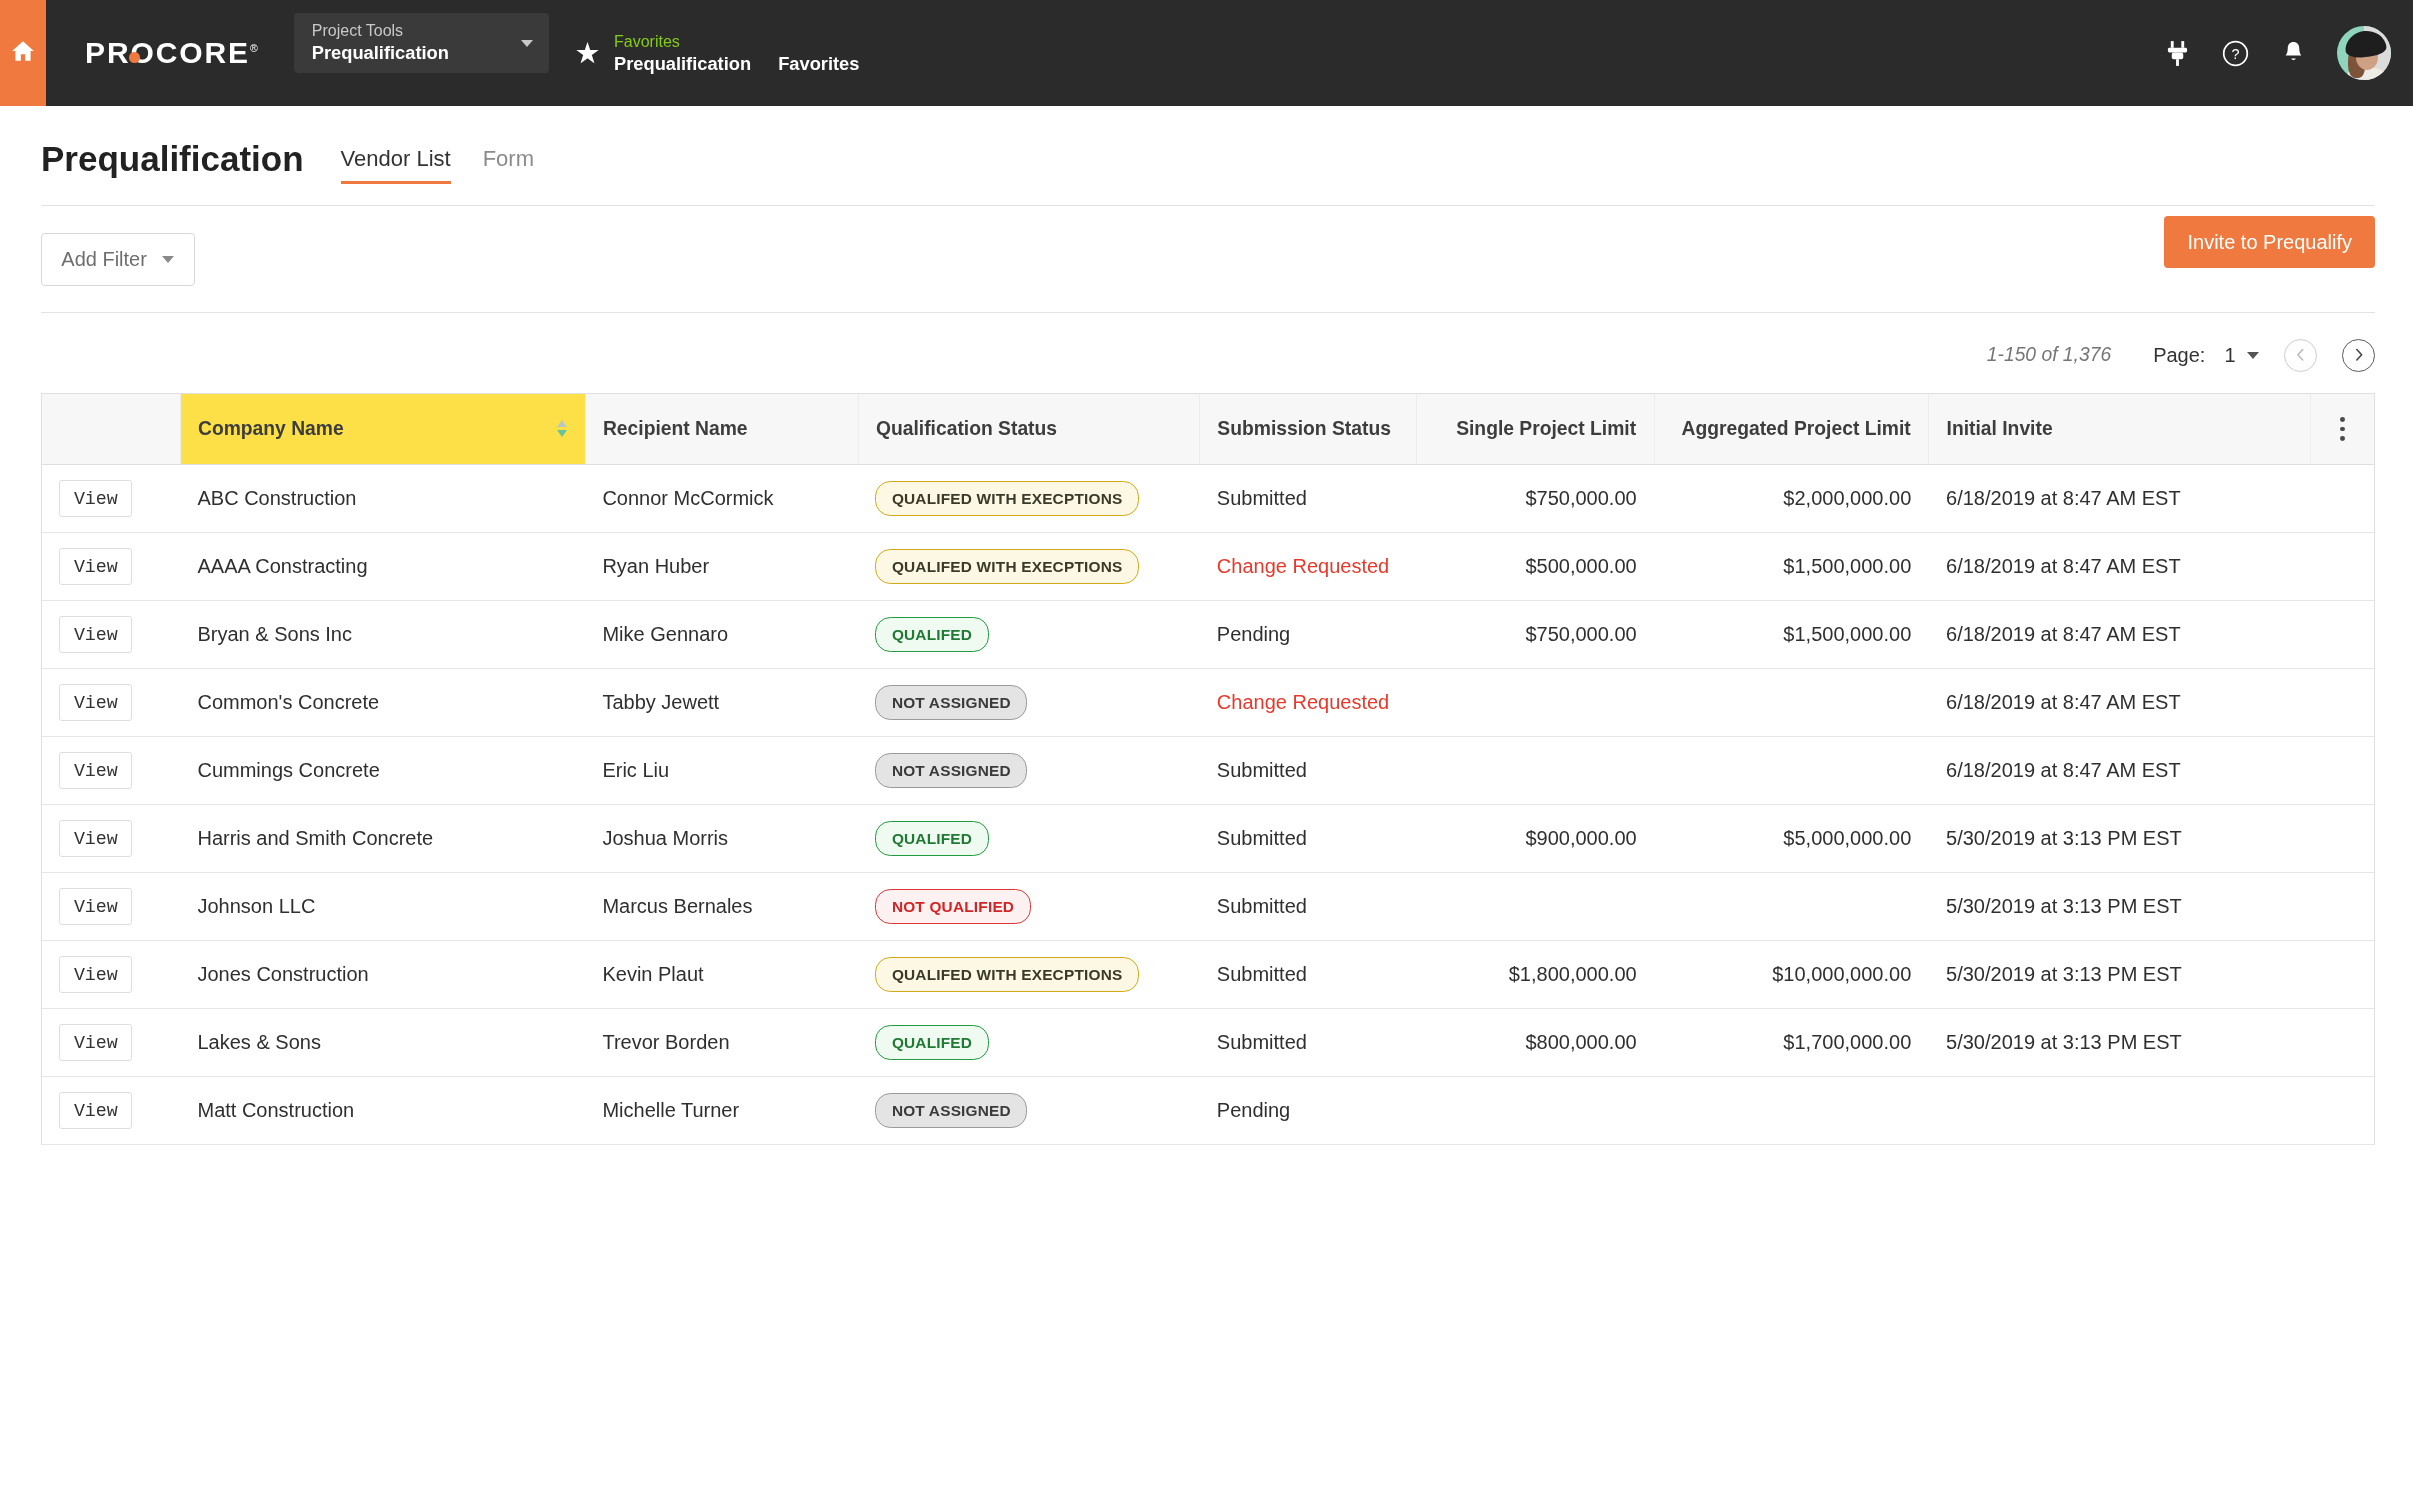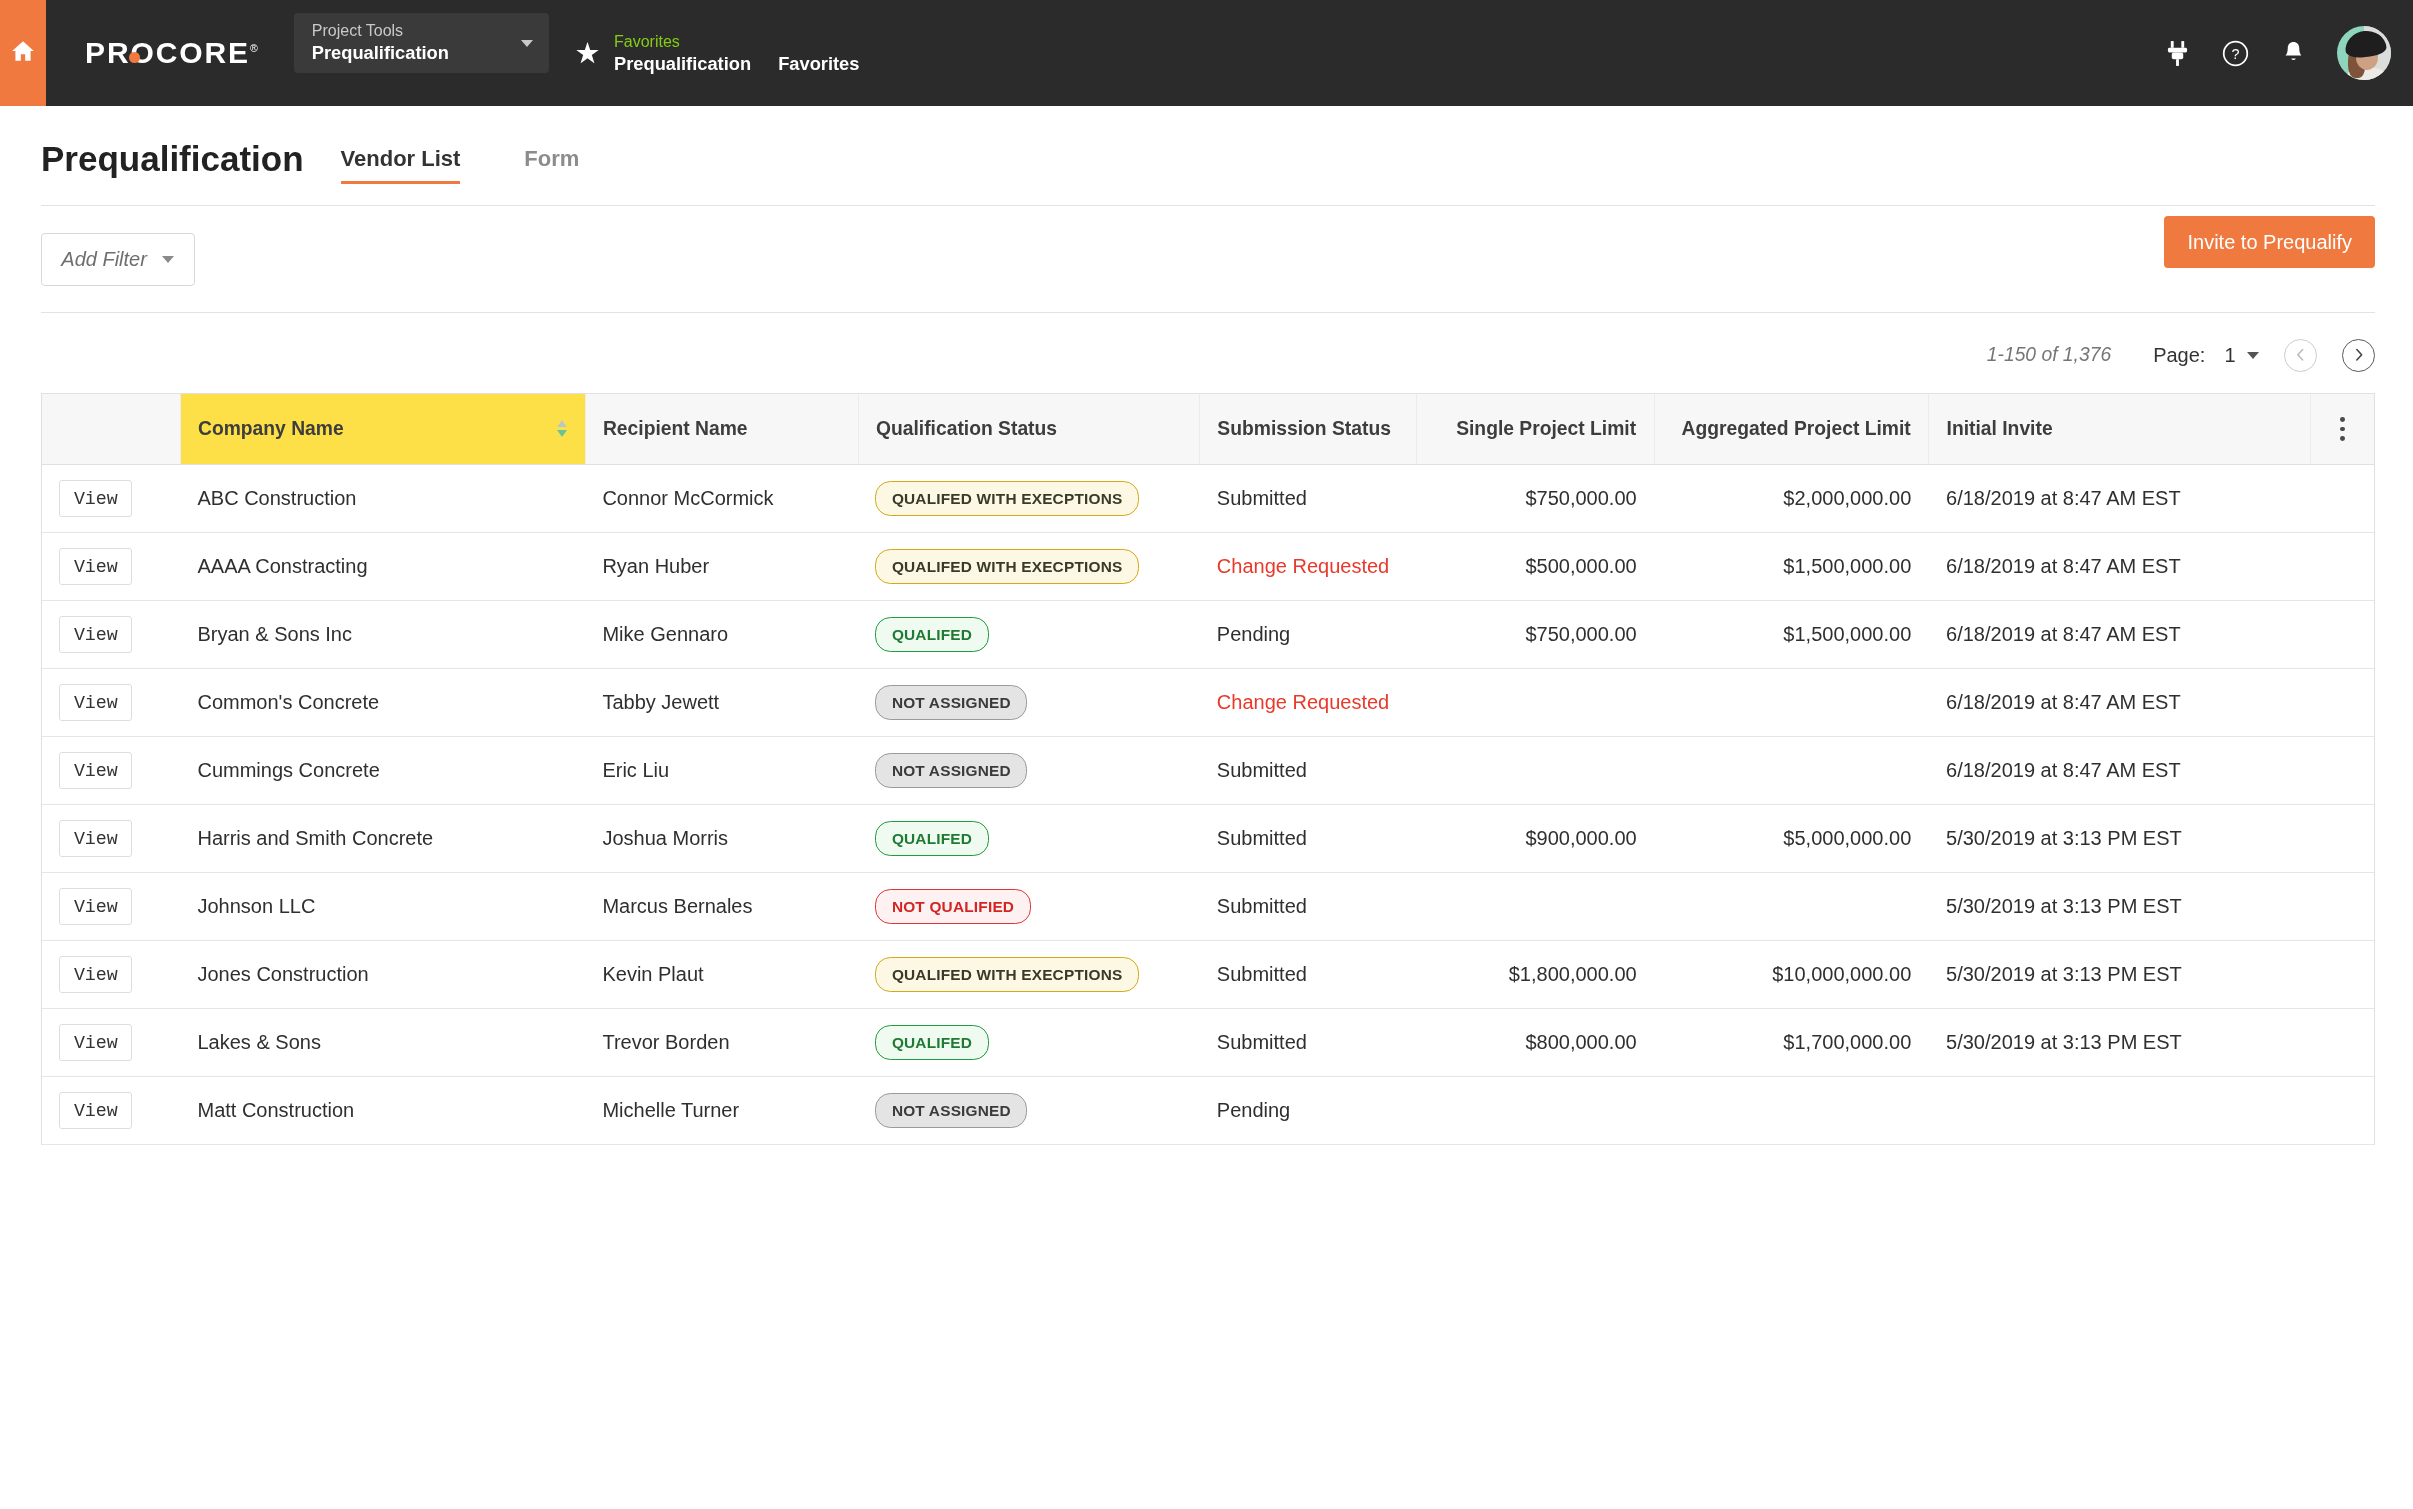--- a/index.html
+++ b/index.html
@@ -187,24 +187,23 @@
   .page-title {
     font-size: 35px;
     font-weight: 700;
     color: #222222;
     line-height: 41px;
     white-space: nowrap;
   }
   .tabs {
     display: flex;
     align-items: flex-start;
-    gap: 64px;
+    gap: 32px;
     margin-left: 37px;
     padding-top: 5.8px;
-    font-weight: bold;
   }
   .tab {
     font-size: 22px;
     color: #8c8c8c;
     line-height: 29px;
     padding-bottom: 8.7px;
     cursor: pointer;
     white-space: nowrap;
     border-bottom: 3.9px solid transparent;
   }
@@ -241,21 +240,20 @@
     gap: 15.4px;
     border: 1px solid #d8d8d8;
     border-radius: 3.9px;
     background: #ffffff;
     padding: 12.6px 19.3px;
     font-size: 20px;
     color: #6e6e6e;
     cursor: pointer;
     line-height: 25px;
     font-family: "Liberation Sans", sans-serif;
-    font-style: italic;
   }
   .filter-btn .fcaret {
     width: 0; height: 0;
     border-left: 6.8px solid transparent;
     border-right: 6.8px solid transparent;
     border-top: 7.7px solid #8a8a8a;
   }
 
   .filter-rule {
     margin: 26px 39px 0 41px;

